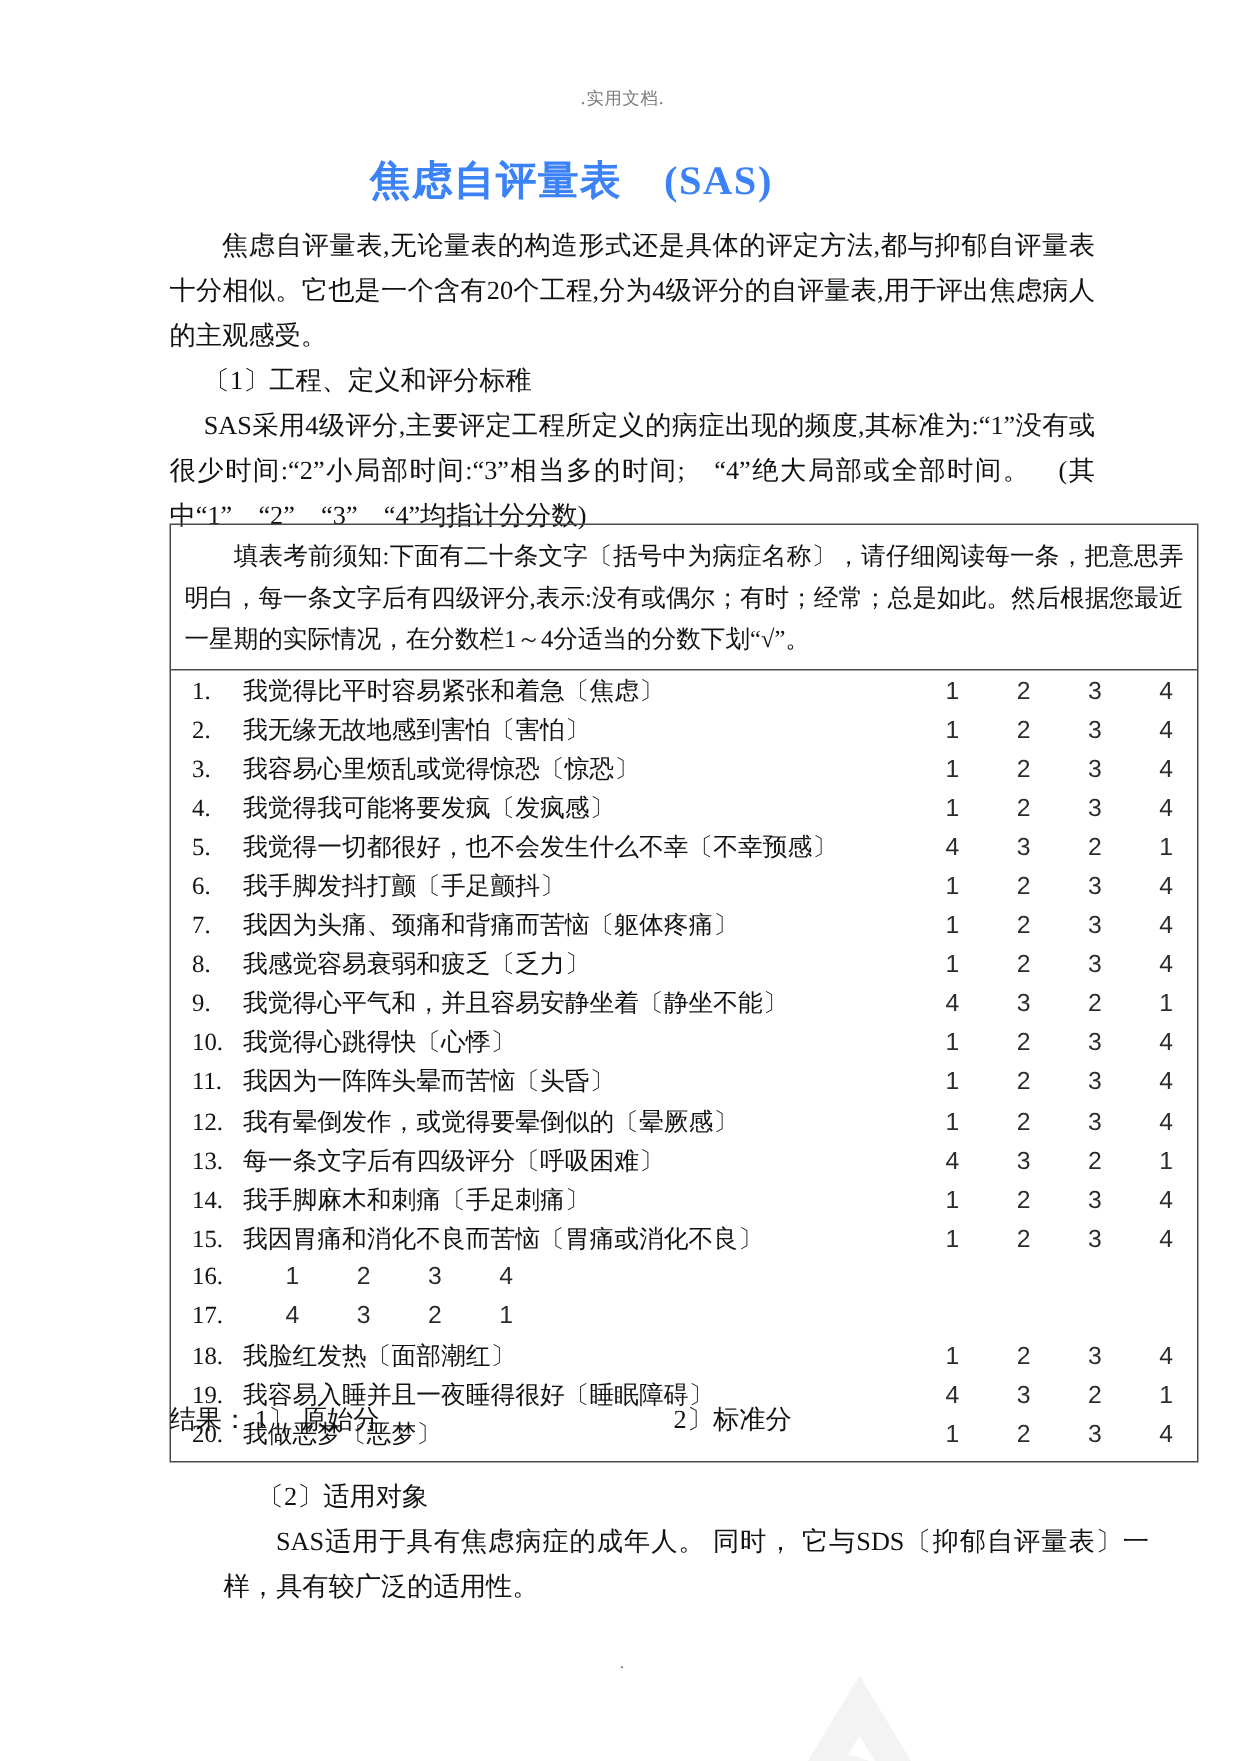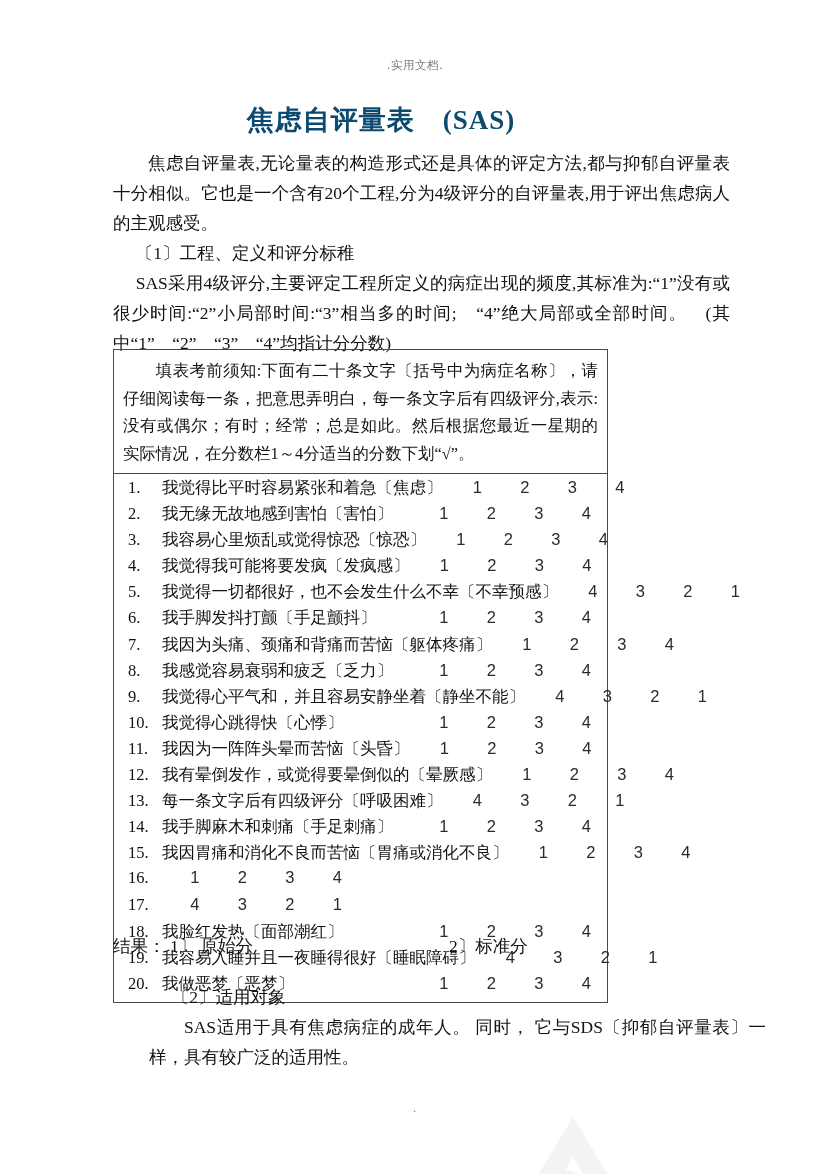--- a/index.html
+++ b/index.html
@@ -48,21 +48,21 @@
 
   #page-title {
     position: absolute;
     top: 84px;
     left: 0;
     width: 762px;
     text-align: center;
     font-size: 27px;
     font-weight: bold;
     letter-spacing: 1px;
-    color: #0c4a6e;
+    color: #3b82f6;
   }
 
   #body-content {
     position: absolute;
     left: 113px;
     top: 148px;
     width: 617px;
   }
 
   p.para {
@@ -81,21 +81,21 @@
     line-height: 26px;
     margin: 2px 0 3px 0;
     color: #121212;
   }
 
   
   #sas-table {
     position: absolute;
     left: 113px;
     top: 349px;
-    width: 495px;
+    width: 686px;
     border: 1.4px solid #4a4a4a;
     box-sizing: border-box;
     background: transparent;
   }
   #instructions {
     padding: 7px 9px 6px 9px;
     border-bottom: 1.4px solid #4a4a4a;
     font-size: 16.4px;
     line-height: 27.5px;
     text-align: justify;

